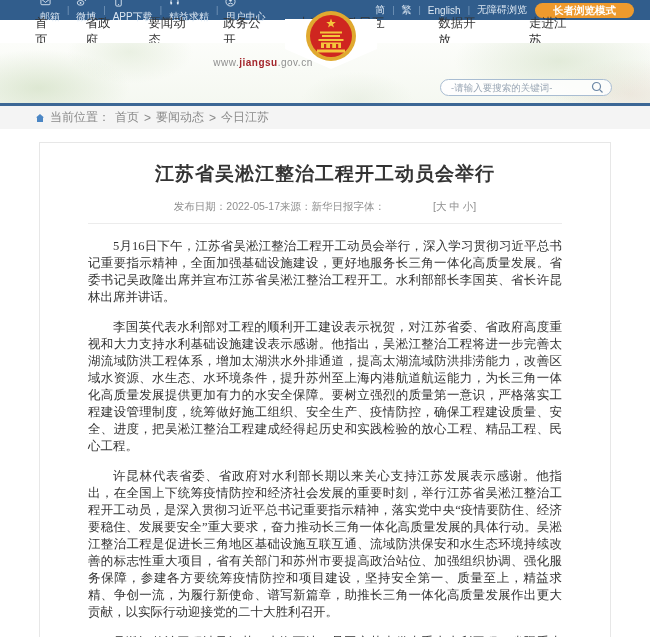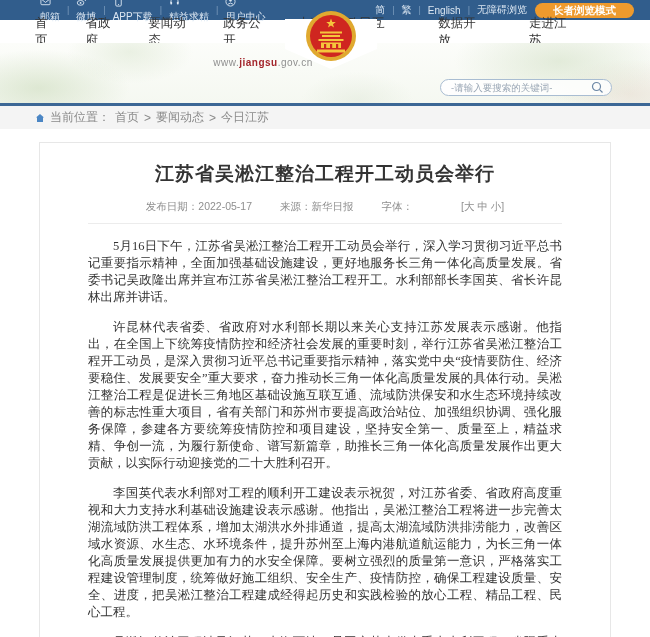--- a/index.html
+++ b/index.html
@@ -59,21 +59,21 @@
   .crumb { height:23px; background:#f4f4f4; display:flex; align-items:center;
     padding-left:35px; gap:5px; font-size:12px; color:#8a8a8a; }
   .crumb a { color:#8a8a8a; text-decoration:none; cursor:pointer; }
 
   
   .content { background:#fff; }
   .card { width:572px; margin:13px auto 0; border:1px solid #e7e7e7; background:#fff;
     min-height:560px; padding:18px 48px 40px; }
   .art-title { text-align:center; font-size:19px; font-weight:bold; color:#333;
     font-family:Liberation Sans, sans-serif; letter-spacing:1px; }
-  .art-meta { margin-top:13px; display:flex; justify-content:center; gap:28px;
+  .art-meta { margin-top:13px; display:flex; justify-content:center; 
     font-size:10.5px; color:#8f8f8f; }
   .art-meta .fontsize { cursor:pointer;margin-left:48px; }
   .divider { margin-top:9px; border-bottom:1px solid #ececec; }
   .art-body { margin-top:14px; font-family:"Liberation Serif","DejaVu Serif",serif;
     font-size:12.5px; line-height:17px; color:#333; text-align:justify; }
   .art-body p { text-indent:2em; margin-bottom:13px; }
 </style>
 </head>
 <body>
 
@@ -198,19 +198,19 @@
   <div class="card">
     <h1 class="art-title">江苏省吴淞江整治工程开工动员会举行</h1>
     <div class="art-meta">
       <span><span>发布日期：</span><span>2022-05-17</span></span>
       <span><span>来源：</span><span>新华日报</span></span>
       <span><span>字体：</span><span class="fontsize">[大 中 小]</span></span>
     </div>
     <div class="divider"></div>
     <div class="art-body">
       <p>5月16日下午，江苏省吴淞江整治工程开工动员会举行，深入学习贯彻习近平总书记重要指示精神，全面加强基础设施建设，更好地服务长三角一体化高质量发展。省委书记吴政隆出席并宣布江苏省吴淞江整治工程开工。水利部部长李国英、省长许昆林出席并讲话。</p>
+      <p>李国英代表水利部对工程的顺利开工建设表示祝贺，对江苏省委、省政府高度重视和大力支持水利基础设施建设表示感谢。他指出，吴淞江整治工程将进一步完善太湖流域防洪工程体系，增加太湖洪水外排通道，提高太湖流域防洪排涝能力，改善区域水资源、水生态、水环境条件，提升苏州至上海内港航道航运能力，为长三角一体化高质量发展提供更加有力的水安全保障。要树立强烈的质量第一意识，严格落实工程建设管理制度，统筹做好施工组织、安全生产、疫情防控，确保工程建设质量、安全、进度，把吴淞江整治工程建成经得起历史和实践检验的放心工程、精品工程、民心工程。</p>
       <p>许昆林代表省委、省政府对水利部长期以来关心支持江苏发展表示感谢。他指出，在全国上下统筹疫情防控和经济社会发展的重要时刻，举行江苏省吴淞江整治工程开工动员，是深入贯彻习近平总书记重要指示精神，落实党中央“疫情要防住、经济要稳住、发展要安全”重大要求，奋力推动长三角一体化高质量发展的具体行动。吴淞江整治工程是促进长三角地区基础设施互联互通、流域防洪保安和水生态环境持续改善的标志性重大项目，省有关部门和苏州市要提高政治站位、加强组织协调、强化服务保障，参建各方要统筹疫情防控和项目建设，坚持安全第一、质量至上，精益求精、争创一流，为履行新使命、谱写新篇章，助推长三角一体化高质量发展作出更大贡献，以实际行动迎接党的二十大胜利召开。</p>
-      <p>李国英代表水利部对工程的顺利开工建设表示祝贺，对江苏省委、省政府高度重视和大力支持水利基础设施建设表示感谢。他指出，吴淞江整治工程将进一步完善太湖流域防洪工程体系，增加太湖洪水外排通道，提高太湖流域防洪排涝能力，改善区域水资源、水生态、水环境条件，提升苏州至上海内港航道航运能力，为长三角一体化高质量发展提供更加有力的水安全保障。要树立强烈的质量第一意识，严格落实工程建设管理制度，统筹做好施工组织、安全生产、疫情防控，确保工程建设质量、安全、进度，把吴淞江整治工程建成经得起历史和实践检验的放心工程、精品工程、民心工程。</p>
       <p>吴淞江整治工程涉及江苏、上海两地，是国家节水供水重大水利工程、省际重大水利工程。江苏段工程涉及苏州市吴江区、吴中区、工业园区、昆山市，总长61.7公里，竣工后将成为太湖第三条行洪通道，进一步提高太湖流域和工程沿线流域防洪除涝能力，促进长三角地区生态环境修复与保护共治共享，更好地保护人民群众生命财产安全、建设人与自然和谐共生的现代化。</p>
 
     </div>
   </div>
 </div>
 
 </body></html>

